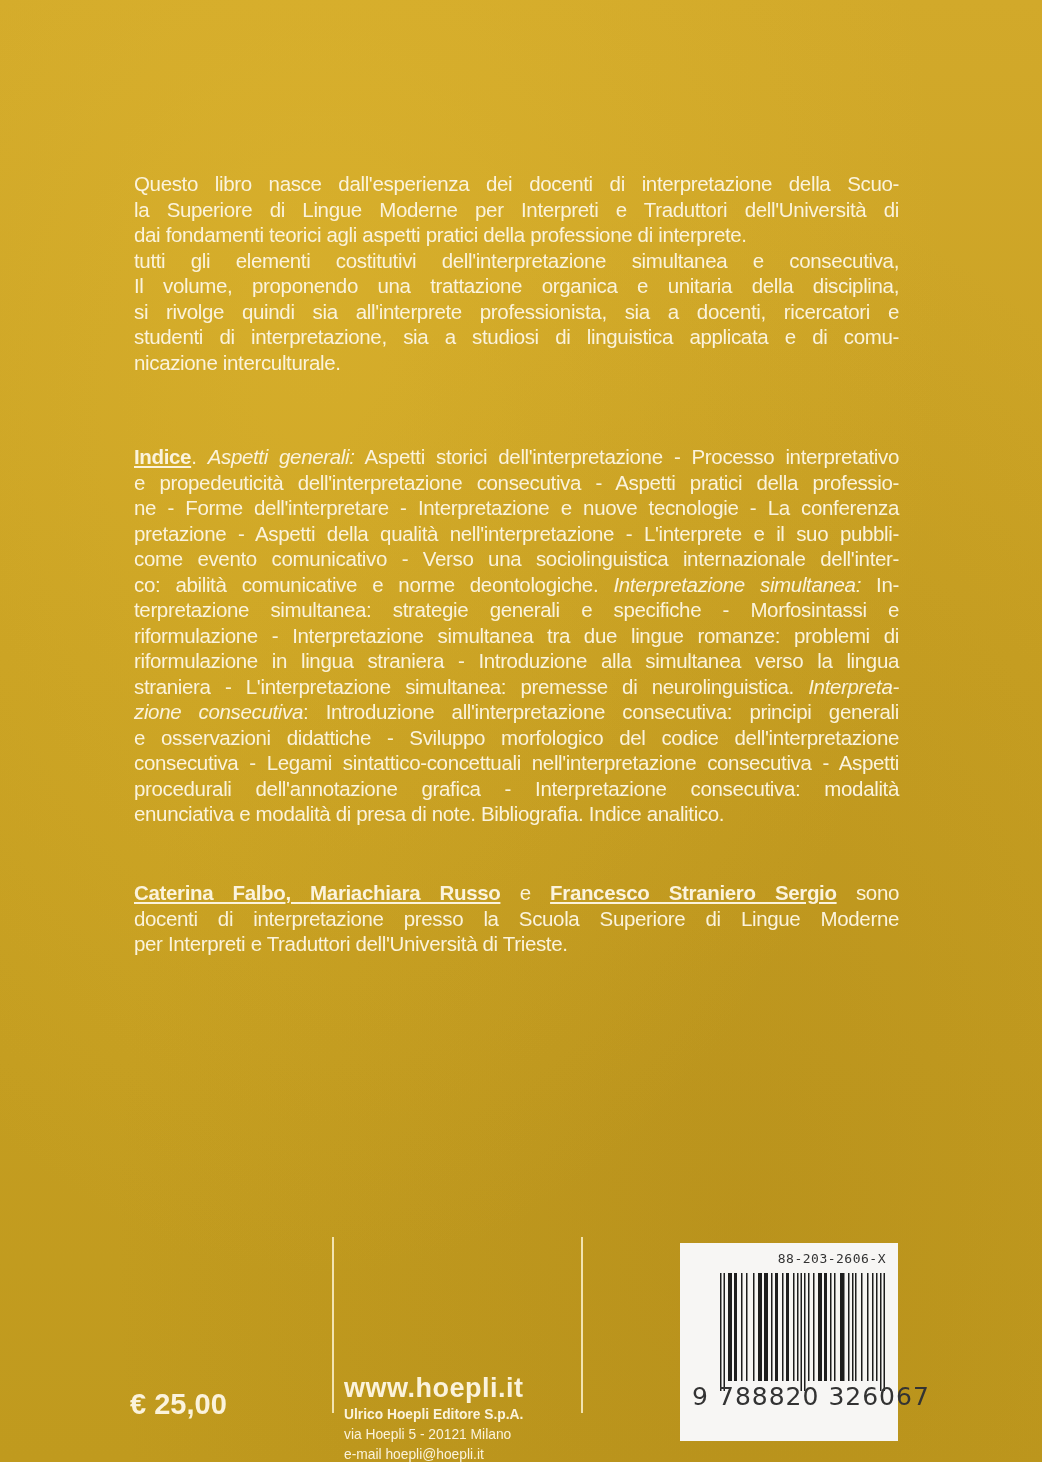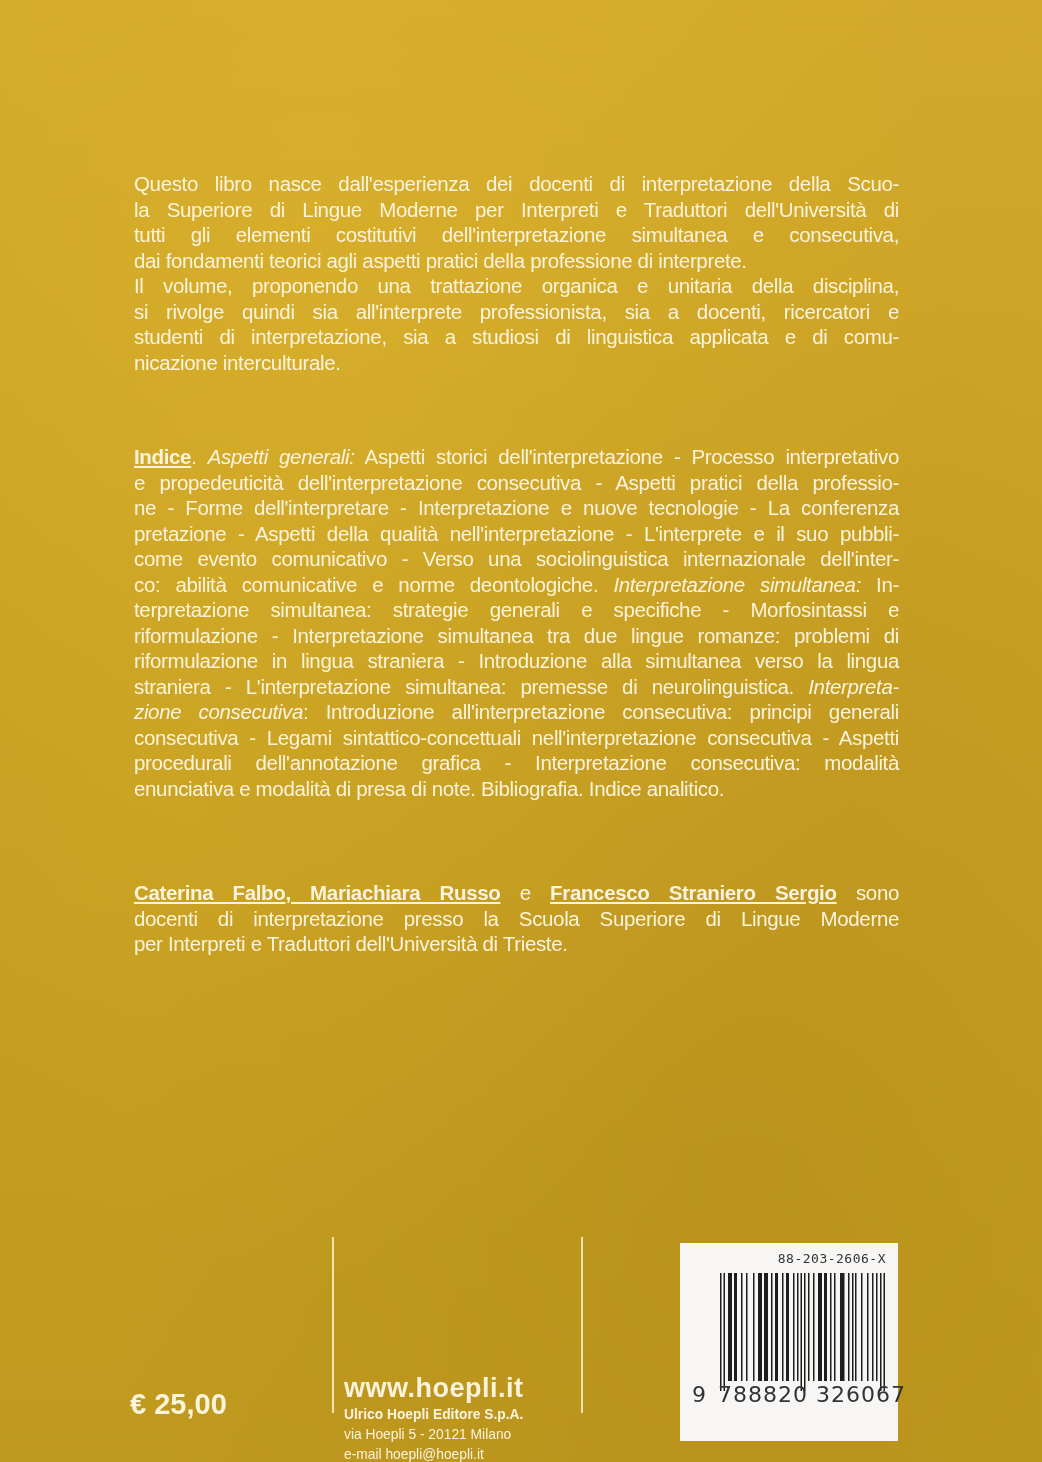--- a/index.html
+++ b/index.html
@@ -64,54 +64,55 @@
   .isbn10 {
     position: absolute; right: 12px; top: 8px;
     font-family: "DejaVu Sans Mono", monospace; font-size: 13px; color: #333;
     letter-spacing: 0.5px;
   }
   .bars {
     position: absolute; left: 40px; top: 30px; width: 172px; height: 118px;
   }
   .isbn13 {
     position: absolute; left: 12px; top: 139px; width: 200px;
-    font-family: "DejaVu Sans", sans-serif; font-size: 22px; color: #333;
+    font-family: "DejaVu Sans", sans-serif; font-size: 25px; color: #333;
     letter-spacing: 1px; white-space: nowrap;
   }
   .isbn13 .first { display: inline-block; width: 26px; }
 </style>
 </head>
 <body>
 
 <div class="cover">
   <div class="spine-edge"></div>
 
   <div class="text-block para1">
     <span class="line">Questo libro nasce dall'esperienza dei docenti di interpretazione della Scuo-</span>
     <span class="line">la Superiore di Lingue Moderne per Interpreti e Traduttori dell'Università di</span>
+    <span class="line last">dai fondamenti teorici agli aspetti pratici della professione di interprete.</span>
     <span class="line">tutti gli elementi costitutivi dell'interpretazione simultanea e consecutiva,</span>
-    <span class="line last">dai fondamenti teorici agli aspetti pratici della professione di interprete.</span>
     <span class="line">Il volume, proponendo una trattazione organica e unitaria della disciplina,</span>
     <span class="line">si rivolge quindi sia all'interprete professionista, sia a docenti, ricercatori e</span>
     <span class="line">studenti di interpretazione, sia a studiosi di linguistica applicata e di comu-</span>
     <span class="line last">nicazione interculturale.</span>
   </div>
 
   <div class="text-block para2">
     <span class="line"><b>Indice</b><span>. </span><i>Aspetti generali:</i><span> Aspetti storici dell'interpretazione - Processo interpretativo</span></span>
     <span class="line">e propedeuticità dell'interpretazione consecutiva - Aspetti pratici della professio-</span>
     <span class="line">ne - Forme dell'interpretare - Interpretazione e nuove tecnologie - La conferenza</span>
     <span class="line">pretazione - Aspetti della qualità nell'interpretazione - L'interprete e il suo pubbli-</span>
     <span class="line">come evento comunicativo - Verso una sociolinguistica internazionale dell'inter-</span>
     <span class="line"><span>co: abilità comunicative e norme deontologiche. </span><i>Interpretazione simultanea:</i><span> In-</span></span>
     <span class="line">terpretazione simultanea: strategie generali e specifiche - Morfosintassi e</span>
     <span class="line">riformulazione - Interpretazione simultanea tra due lingue romanze: problemi di</span>
     <span class="line">riformulazione in lingua straniera - Introduzione alla simultanea verso la lingua</span>
     <span class="line"><span>straniera - L'interpretazione simultanea: premesse di neurolinguistica. </span><i>Interpreta-</i></span>
     <span class="line"><i>zione consecutiva</i><span>: Introduzione all'interpretazione consecutiva: principi generali</span></span>
+    <span class="line">e osservazioni didattiche - Sviluppo morfologico del codice dell'interpretazione</span>
     <span class="line">consecutiva - Legami sintattico-concettuali nell'interpretazione consecutiva - Aspetti</span>
     <span class="line">procedurali dell'annotazione grafica - Interpretazione consecutiva: modalità</span>
     <span class="line last">enunciativa e modalità di presa di note. Bibliografia. Indice analitico.</span>
   </div>
 
   <div class="text-block para3">
     <span class="line"><b>Caterina Falbo</b><b>, </b><b>Mariachiara Russo</b><span> e </span><b>Francesco Straniero Sergio</b><span> sono</span></span>
     <span class="line">docenti di interpretazione presso la Scuola Superiore di Lingue Moderne</span>
     <span class="line last">per Interpreti e Traduttori dell'Università di Trieste.</span>
   </div>

